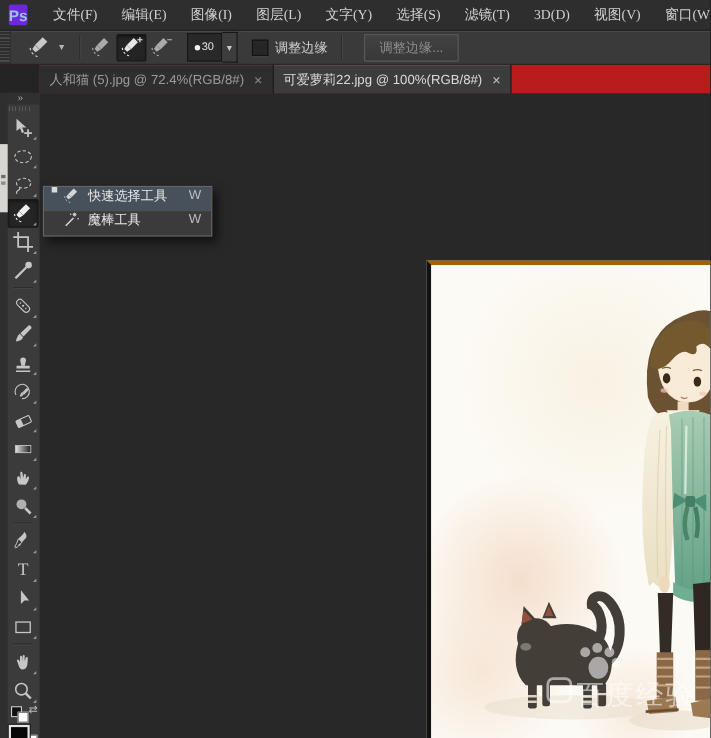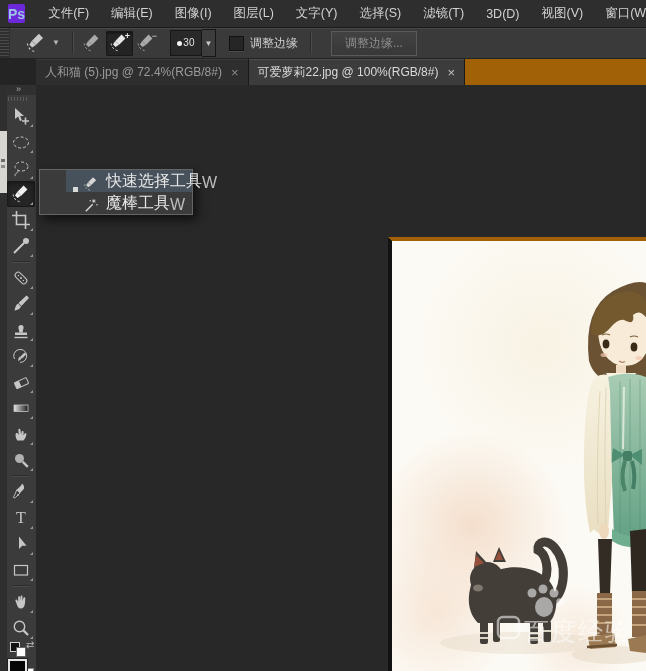--- a/index.html
+++ b/index.html
@@ -2,21 +2,21 @@
 <html><head>
 <meta charset="utf-8">
 <style>
   html,body{margin:0;padding:0;background:#1a1a1a;}
   #app{position:relative;width:646px;height:671px;background:#282828;overflow:hidden;
        font-family:"Liberation Sans",sans-serif;-webkit-font-smoothing:antialiased;cursor:default;}
   
   #menubar{display:flex;align-items:center;height:27px;background:#2e2e2e;border-bottom:1px solid #1b1b1b;padding-left:8px;}
   #ps-logo{width:24px;height:19px;display:flex;align-items:center;justify-content:center;background:#6d28d9;
            color:#9cc3e6;font-weight:bold;font-size:14px;border-radius:2px;margin-right:12px;}
-  .menu-item{padding:0 11px;font-size:12.5px;color:#d2d2d2;height:100%;display:flex;align-items:center;white-space:nowrap;}
+  .menu-item{padding:0 11px;font-size:12.5px;color:#d2d2d2;height:100%;display:flex;align-items:center;white-space:nowrap;font-family:Liberation Serif, serif;}
   
   #optionsbar{display:flex;align-items:center;height:30px;background:#3a3a3a;border-bottom:1px solid #232323;
               box-shadow:inset 0 1px 0 #484848;}
   #opt-grip{width:9px;height:30px;background:repeating-linear-gradient(to bottom,#4a4a4a 0 1px,#2e2e2e 1px 3px);
             border-right:1px solid #303030;margin-right:8px;flex:none;}
   .preset{display:flex;align-items:center;gap:5px;padding:0 7px;color:#c9c9c9;}
   .drop-arrow{font-size:8px;color:#b5b5b5;line-height:1;}
   .vsep{width:1px;height:22px;background:#2b2b2b;border-right:1px solid #4a4a4a;margin:0 5px;flex:none;}
   .mode{width:27px;height:25px;display:flex;align-items:center;justify-content:center;color:#aaa;
         border-radius:2px;position:relative;flex:none;}
@@ -27,21 +27,21 @@
   #brush-dot{width:5px;height:5px;border-radius:50%;background:#f2f2f2;}
   #brush-size-val{font-size:10px;color:#e0e0e0;line-height:1;}
   #brush-size-arrow{width:13px;height:26px;background:#3d3d3d;border:1px solid #161616;border-left:none;
                     display:flex;align-items:center;justify-content:center;color:#c9c9c9;font-size:8px;}
   .chk-row{display:flex;align-items:center;margin-left:13px;}
   .chk-box{width:13px;height:13px;background:#262626;border:1px solid #121212;box-shadow:0 1px 0 #4c4c4c;flex:none;}
   .chk-label{margin-left:6px;font-size:12px;color:#d0d0d0;white-space:nowrap;}
   #refine-edge{margin-left:14px;padding:3px 13px;font-size:12px;color:#8e8e8e;background:linear-gradient(#424242,#383838);
                border:1px solid #5a5a5a;border-radius:0;white-space:nowrap;}
   
-  #tabbar{display:flex;height:26px;background:#a16207;align-items:stretch;}
+  #tabbar{display:flex;height:26px;background:#b91c1c;align-items:stretch;}
   #tab-spacer{width:36px;flex:none;background:#242424;}
   .tab{display:flex;align-items:center;padding:0 9px;font-size:12px;white-space:nowrap;border-right:1px solid #181818;}
   .tab .title{margin-right:9px;}
   .tab .close{font-size:13px;line-height:1;opacity:.85;}
   .tab.inactive{background:#2e2e2e;color:#9b9b9b;box-shadow:inset 0 1px 0 #3a3a3a;}
   .tab.active{background:#3c3c3c;color:#dadada;box-shadow:inset 0 1px 0 #4d4d4d;}
   
   #content{position:relative;height:587px;background:#282828;}
   
   #toolbar{position:absolute;left:0;top:0;bottom:0;width:36px;background:#3b3b3b;z-index:10;}
@@ -60,21 +60,21 @@
   #fgbg{position:relative;width:27px;height:27px;margin-left:8px;margin-top:3px;}
   #bg-swatch{position:absolute;left:9px;top:9px;width:15px;height:15px;background:#ffffff;border:1px solid #888;}
   #fg-swatch{position:absolute;left:0;top:0;width:15px;height:15px;background:#070707;border:2px solid #e6e6e6;box-shadow:0 0 0 1px #222;}
   
   #edge-sliver{position:absolute;left:0;top:46px;width:7px;height:62px;background:#d8d6d1;z-index:12;}
   #edge-sliver .tick{position:absolute;left:1px;top:28px;width:4px;height:3px;background:#6d6d6d;}
   #edge-sliver .tick2{position:absolute;left:1px;top:34px;width:4px;height:3px;background:#8d8d8d;}
   
   #flyout{position:absolute;left:39px;top:84px;width:152px;background:#3b3b3b;border:1px solid #666;
           box-shadow:4px 5px 9px rgba(0,0,0,.6);z-index:30;}
-  .fly-row{height:22px;display:flex;align-items:flex-end;font-size:16px;color:#e6e6e6;margin-left:26px;}
+  .fly-row{height:22px;display:flex;align-items:flex-start;font-size:12px;color:#e6e6e6;}
   .fly-row.selected{background:#46515b;}
   .fly-bullet{width:5px;height:5px;background:#dadada;margin:0 5px 0 7px;flex:none;}
   .fly-bullet.hidden{visibility:hidden;}
   .fly-icon{width:16px;height:16px;color:#d5d5d5;margin-right:7px;flex:none;}
   .fly-label{flex:1;white-space:nowrap;}
   .fly-shortcut{margin-right:9px;color:#bdbdbd;}
   
   #canvas{position:absolute;left:388px;top:152px;width:254px;height:431px;border-left:4px solid #121212;
           border-top:4px solid #a16207;background:#fcfaf4;z-index:5;}
   #hidden-defs{position:absolute;width:0;height:0;overflow:hidden;}

